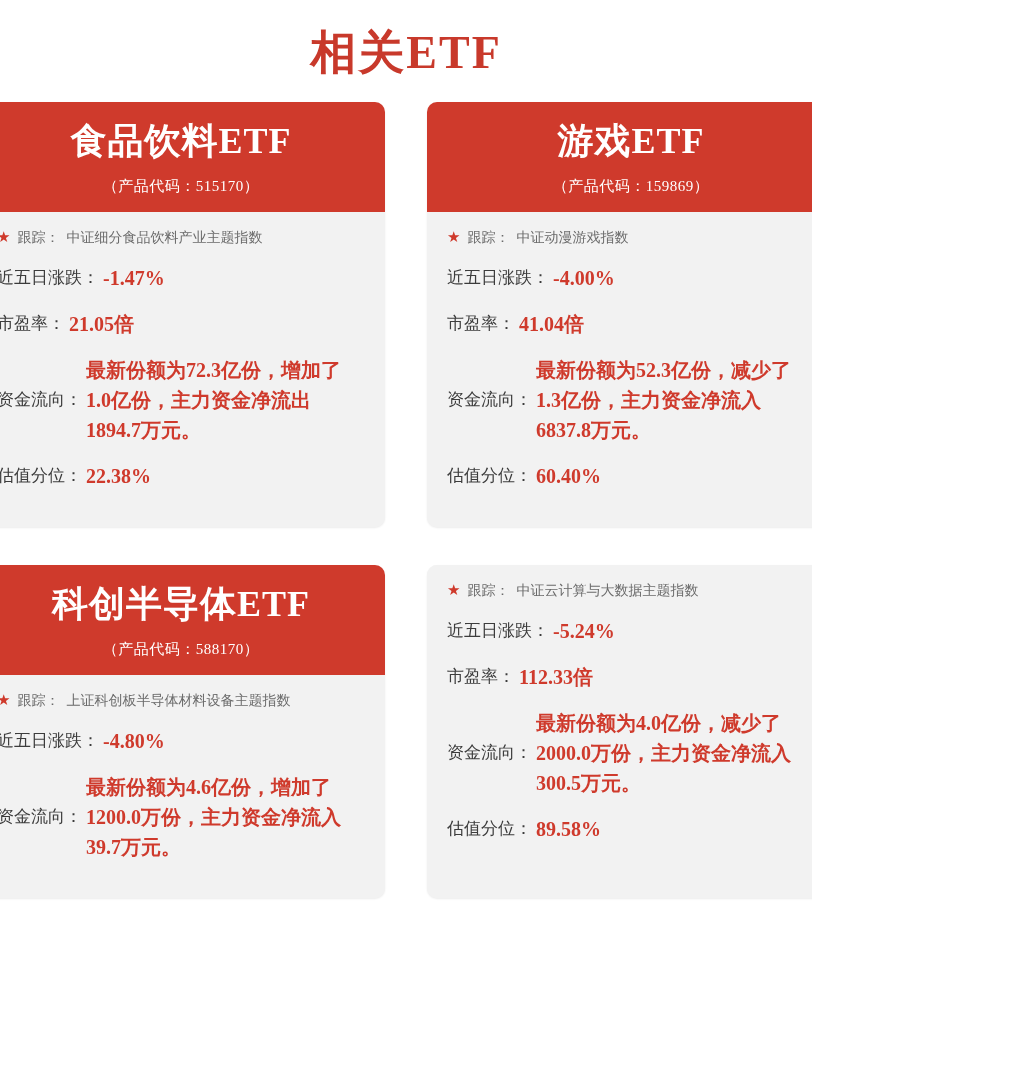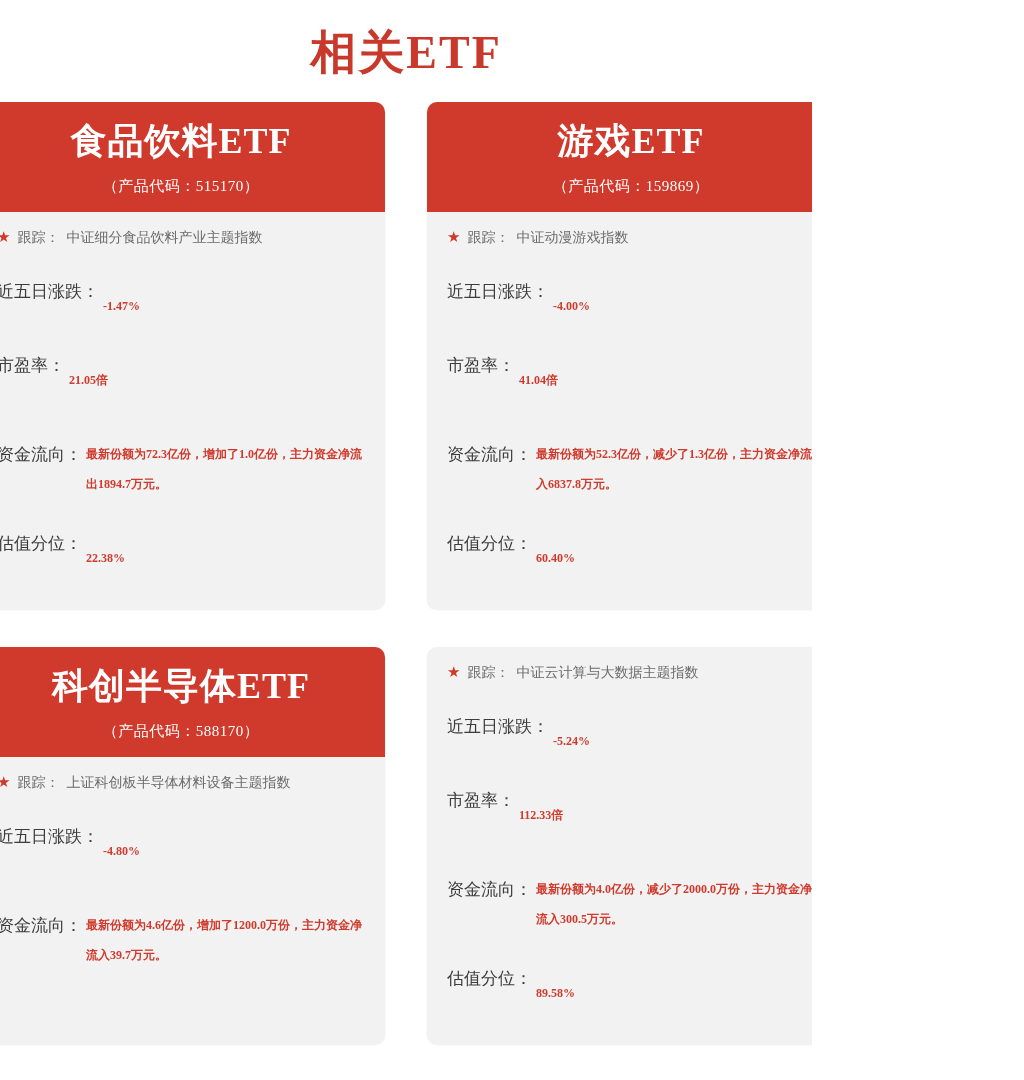--- a/index.html
+++ b/index.html
@@ -86,26 +86,25 @@
     align-items: center;
     margin-bottom: 16px;
   }
   .metric-label {
     font-size: 17px;
     color: #3c3c3c;
     white-space: nowrap;
     line-height: 30px;
   }
   .metric-value {
-    font-size: 12px;
+    font-size: 20px;
     color: #cf3a2c;
     font-weight: bold;
     line-height: 30px;
     margin-left: 4px;
-    margin-top: 28px;
   }
   .metric-value.multiline {
     line-height: 30px;
   }
   .metric-row.flow .metric-value {
     flex: 1;
   }
 </style>
 </head>
 <body>

